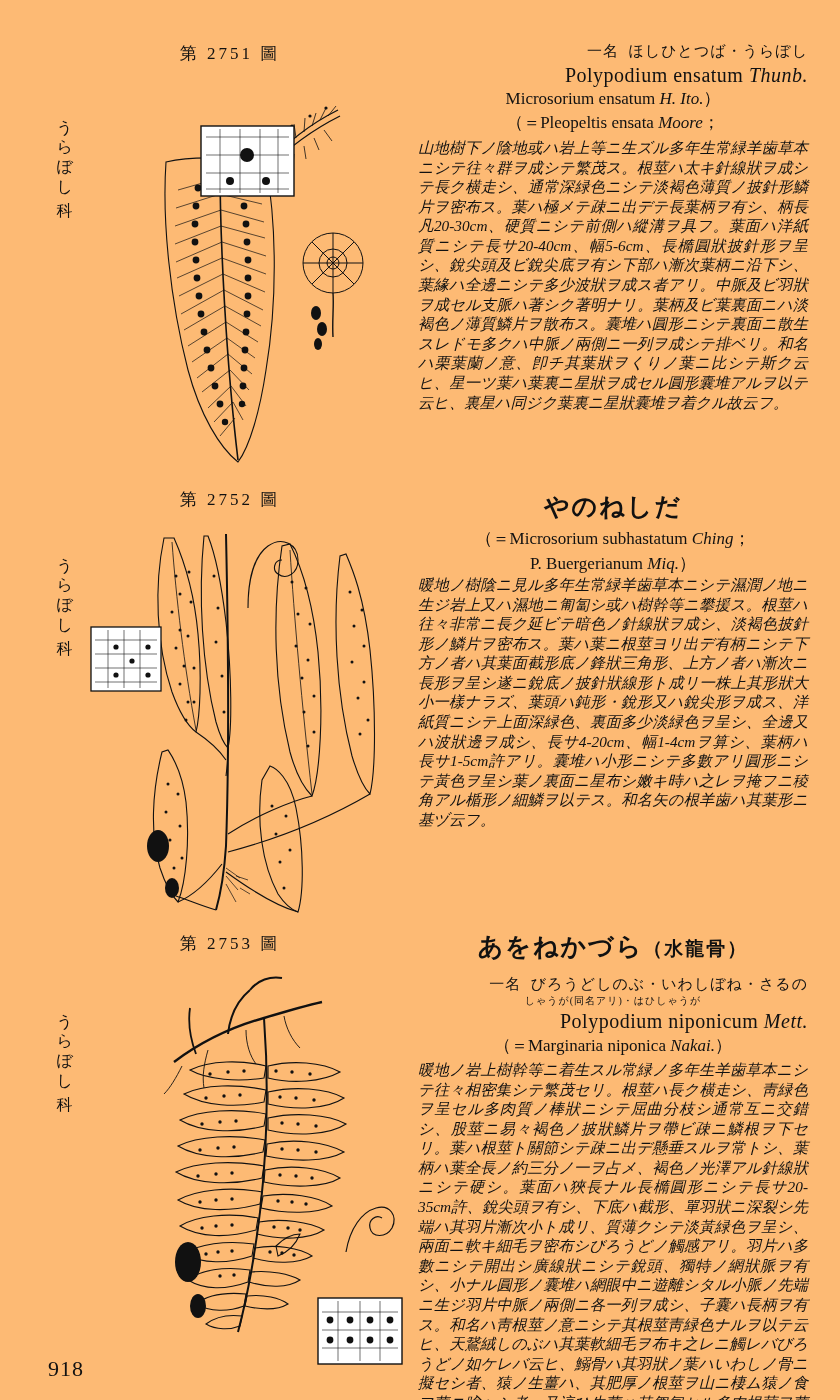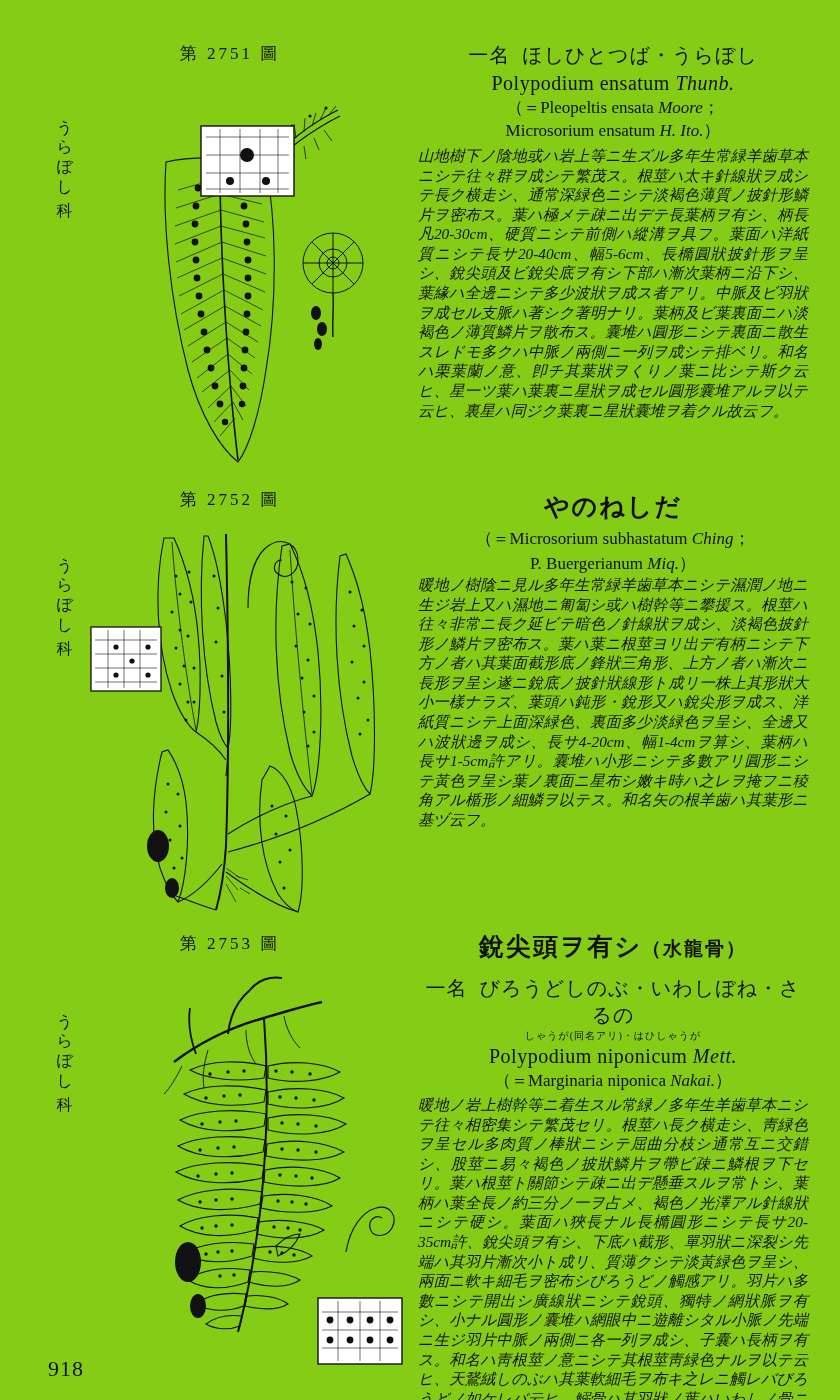--- a/index.html
+++ b/index.html
@@ -12,21 +12,21 @@
     height: 1400px;
     font-family: "Liberation Serif", "DejaVu Serif", serif;
     color: #111;
     position: relative;
     overflow: hidden;
   }
   .page {
     position: relative;
     width: 840px;
     height: 1400px;
-    background: #84cc16;
+    background: #fdba74;
   }
 
   
   .entry {
     position: absolute;
   }
   .fig-caption {
     font-family: "Liberation Serif", "DejaVu Serif", serif;
     font-size: 17px;
     letter-spacing: 3px;
@@ -46,34 +46,34 @@
     font-weight: bold;
     letter-spacing: 2px;
     text-align: center;
     color: #111;
   }
   .jp-title .paren {
     font-size: 19px;
     font-weight: bold;
   }
   .alias {
-    font-size: 20px;
-    text-align: center;
+    font-size: 15px;
+    text-align: right;
     letter-spacing: 1px;
     color: #111;
   }
   .alias2 {
     font-size: 10px;
     text-align: center;
     letter-spacing: 1px;
     color: #111;
   }
   .latin {
     font-size: 20px;
-    text-align: center;
+    text-align: right;
     color: #111;
     letter-spacing: 0.5px;
   }
   .latin .it { font-style: italic; }
   .syn {
     font-size: 17px;
     text-align: center;
     color: #111;
   }
   .syn .it { font-style: italic; }
@@ -253,25 +253,25 @@
       </svg>
     </div>
 
     <div style="position:absolute;left:418px;top:40px;width:390px;">
       <div class="alias" style="margin-top:2px;">
         <span>一名</span>&nbsp;&nbsp;<span>ほしひとつば・うらぼし</span>
       </div>
       <div class="latin" style="margin-top:3px;">
         <span>Polypodium ensatum</span> <span class="it">Thunb.</span>
       </div>
+      <div class="syn">
+        <span>Microsorium ensatum</span> <span class="it">H. Ito.</span><span>）</span>
+      </div>
       <div class="syn" style="margin-top:1px;">
         <span>（＝Pleopeltis ensata</span> <span class="it">Moore</span><span>；</span>
-      </div>
-      <div class="syn">
-        <span>Microsorium ensatum</span> <span class="it">H. Ito.</span><span>）</span>
       </div>
       <div class="body-text" style="margin-top:4px;">山地樹下ノ陰地或ハ岩上等ニ生ズル多年生常緑羊歯草本ニシテ往々群ヲ成シテ繁茂ス。根莖ハ太キ針線狀ヲ成シテ長ク横走シ、通常深緑色ニシテ淡褐色薄質ノ披針形鱗片ヲ密布ス。葉ハ極メテ疎ニ出デテ長葉柄ヲ有シ、柄長凡20-30cm、硬質ニシテ前側ハ縱溝ヲ具フ。葉面ハ洋紙質ニシテ長サ20-40cm、幅5-6cm、長橢圓狀披針形ヲ呈シ、銳尖頭及ビ銳尖底ヲ有シ下部ハ漸次葉柄ニ沿下シ、葉緣ハ全邊ニシテ多少波狀ヲ成ス者アリ。中脈及ビ羽狀ヲ成セル支脈ハ著シク著明ナリ。葉柄及ビ葉裏面ニハ淡褐色ノ薄質鱗片ヲ散布ス。囊堆ハ圓形ニシテ裏面ニ散生スレドモ多クハ中脈ノ兩側ニ一列ヲ成シテ排ベリ。和名ハ栗葉蘭ノ意、卽チ其葉狀ヲくりノ葉ニ比シテ斯ク云ヒ、星一ツ葉ハ葉裏ニ星狀ヲ成セル圓形囊堆アルヲ以テ云ヒ、裏星ハ同ジク葉裏ニ星狀囊堆ヲ着クル故云フ。</div>
     </div>
   </div>
 
   <div class="entry" style="left:0;top:478px;width:840px;height:450px;">
 
     <div class="fig-caption" style="position:absolute;left:100px;top:10px;width:260px;">第 2752 圖</div>
 
     <div class="family-label" style="position:absolute;left:56px;top:68px;">うらぼし科</div>
@@ -548,21 +548,21 @@
               <circle cx="272" cy="378" r="3.4"></circle>
             <circle cx="292" cy="378" r="3.4"></circle>
               <circle cx="312" cy="378" r="3.4"></circle>
           </g>
         </g>
       </svg>
     </div>
 
     <div style="position:absolute;left:418px;top:10px;width:390px;">
       <div class="jp-title">
-        <span>銳尖頭ヲ有シ</span><span class="paren">（水龍骨）</span>
+        <span>あをねかづら</span><span class="paren">（水龍骨）</span>
       </div>
       <div class="alias" style="margin-top:12px;">
         <span>一名</span>&nbsp;&nbsp;<span>びろうどしのぶ・いわしぼね・さるの</span>
       </div>
       <div class="alias2">しゃうが(同名アリ)・はひしゃうが</div>
       <div class="latin" style="margin-top:2px;">
         <span>Polypodium niponicum</span> <span class="it">Mett.</span>
       </div>
       <div class="syn" style="margin-top:1px;">
         <span>（＝Marginaria niponica</span> <span class="it">Nakai.</span><span>）</span>

